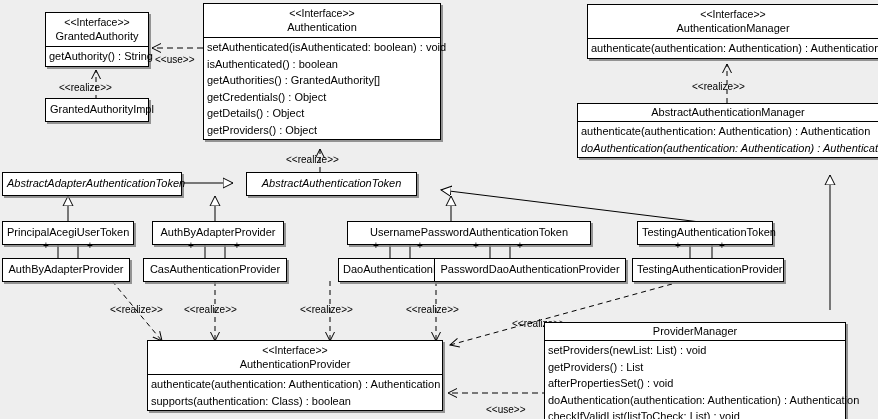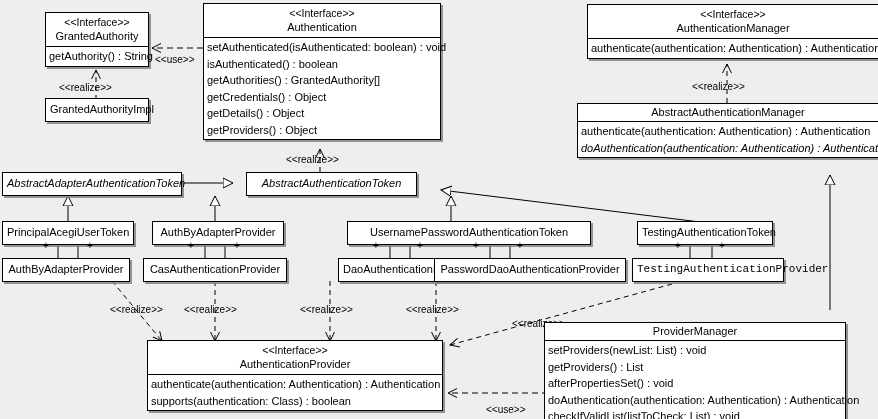--- a/index.html
+++ b/index.html
@@ -220,21 +220,21 @@
   </div>
 
   <div class="node" style="left:300px;top:258px;width:140px;margin-left:38px;">
     <div class="simple">DaoAuthenticationProvider</div>
   </div>
 
   <div class="node" style="left:434px;top:258px;width:192px;">
     <div class="simple">PasswordDaoAuthenticationProvider</div>
   </div>
 
-  <div class="node" style="left:632px;top:258px;width:152px;font-family:Liberation Mono, monospace;">
+  <div class="node" style="left:632px;top:258px;width:152px;">
     <div class="simple">TestingAuthenticationProvider</div>
   </div>
 
   <div class="node" style="left:147px;top:340px;width:296px;">
     <div class="hdr">
       <span class="stereo">&lt;&lt;Interface&gt;&gt;</span>
       <span class="nm">AuthenticationProvider</span>
     </div>
     <div class="members">
       <div class="m">authenticate(authentication: Authentication) : Authentication</div>

